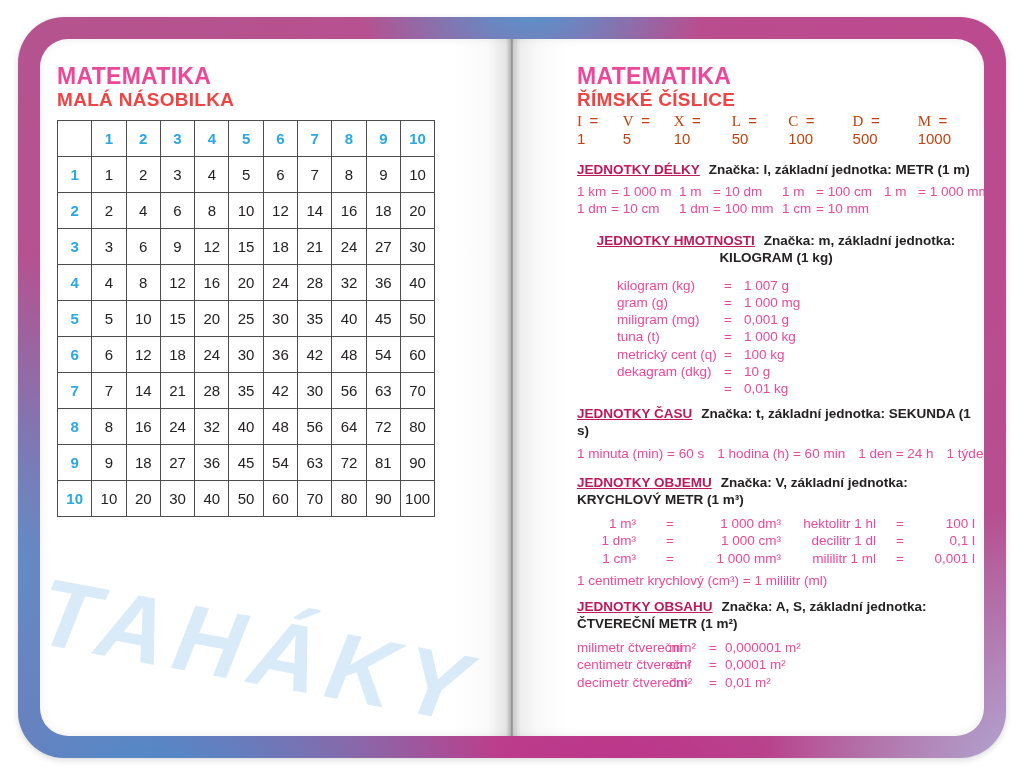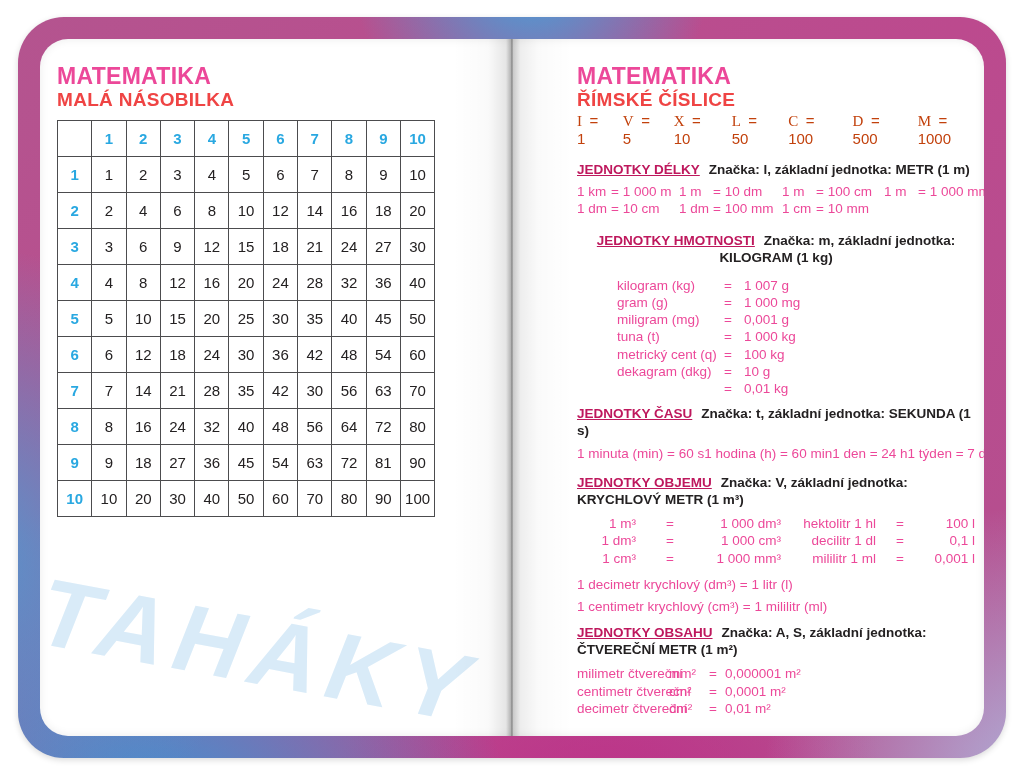--- a/index.html
+++ b/index.html
@@ -59,21 +59,21 @@
 
   .len-grid { margin-top:5px; display:grid; grid-template-columns:102px 103px 102px 1fr; }
   .len-cell { display:flex; }
   .len-cell .u { width:34px; flex:none; }
 
   .mass-grid { margin-top:11px; }
   .mass-row { display:flex;padding-left:40px; }
   .mass-row .lbl { width:107px; flex:none; }
   .mass-row .eq  { width:20px;  flex:none; }
 
-  .time-line { margin-top:6px; display:flex; }
+  .time-line { margin-top:6px; display:flex; gap:13px; }
 
   .vol-grid { margin-top:7px; display:grid; grid-template-columns:59px 38px 107px 95px 28px 1fr;text-align:right; }
   .vol-note1 { margin-top:9px; }
   .vol-note2 { margin-top:5px; }
 
   .area-grid { margin-top:7px; }
   .area-row { display:flex; }
   .area-row .nm { width:92px; flex:none; }
   .area-row .sy { width:40px; flex:none; }
   .area-row .eq { width:16px; flex:none; }
@@ -363,21 +363,20 @@
             <span>decilitr 1 dl</span>
             <span>=</span>
             <span>0,1 l</span>
             <span>1 cm³</span>
             <span>=</span>
             <span>1 000 mm³</span>
             <span>mililitr 1 ml</span>
             <span>=</span>
             <span>0,001 l</span>
           </div>
-        <div class="rowtext vol-note1">1 decimetr krychlový (dm³) = 1 litr (l)</div>
         <div class="rowtext vol-note2">1 centimetr krychlový (cm³) = 1 mililitr (ml)</div>
 
         <div class="sec-head mt-area">
           <span class="lbl">JEDNOTKY OBSAHU</span><span>Značka: A, S, základní jednotka: ČTVEREČNÍ METR (1 m²)</span>
         </div>
         <div class="area-grid rowtext">
             <div class="area-row">
               <span class="nm">milimetr čtvereční</span>
               <span class="sy">mm²</span>
               <span class="eq">=</span>

